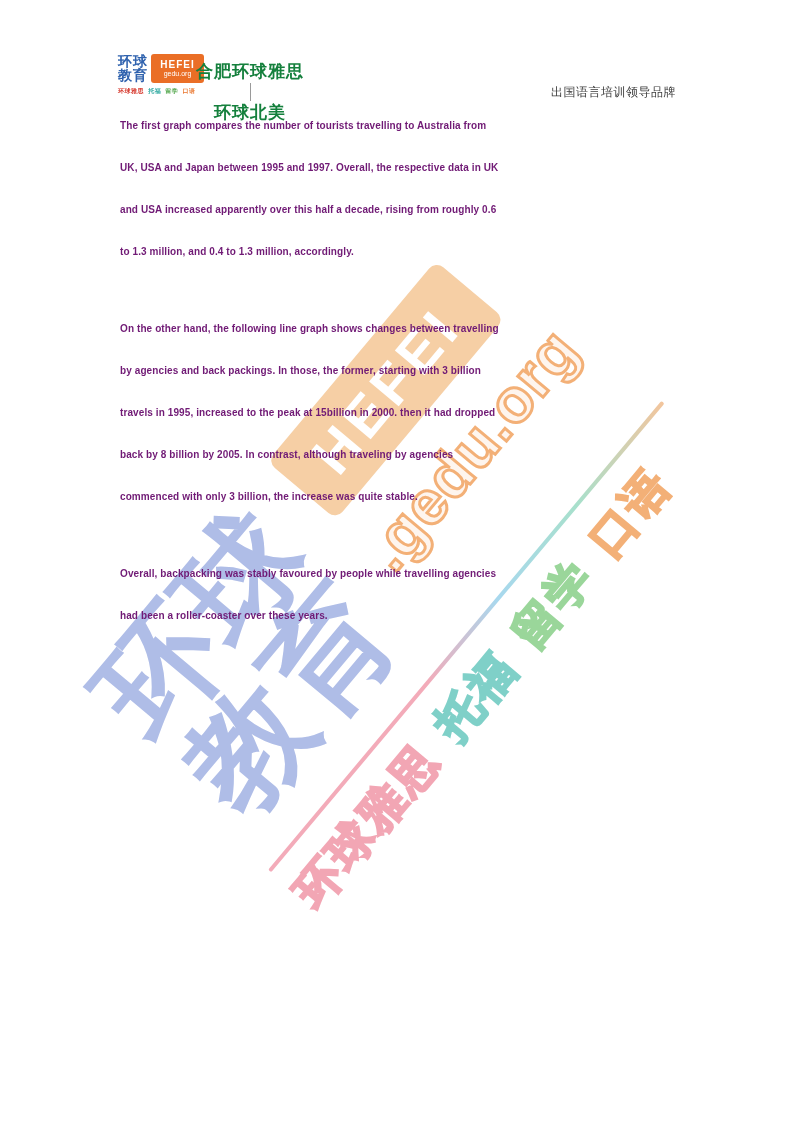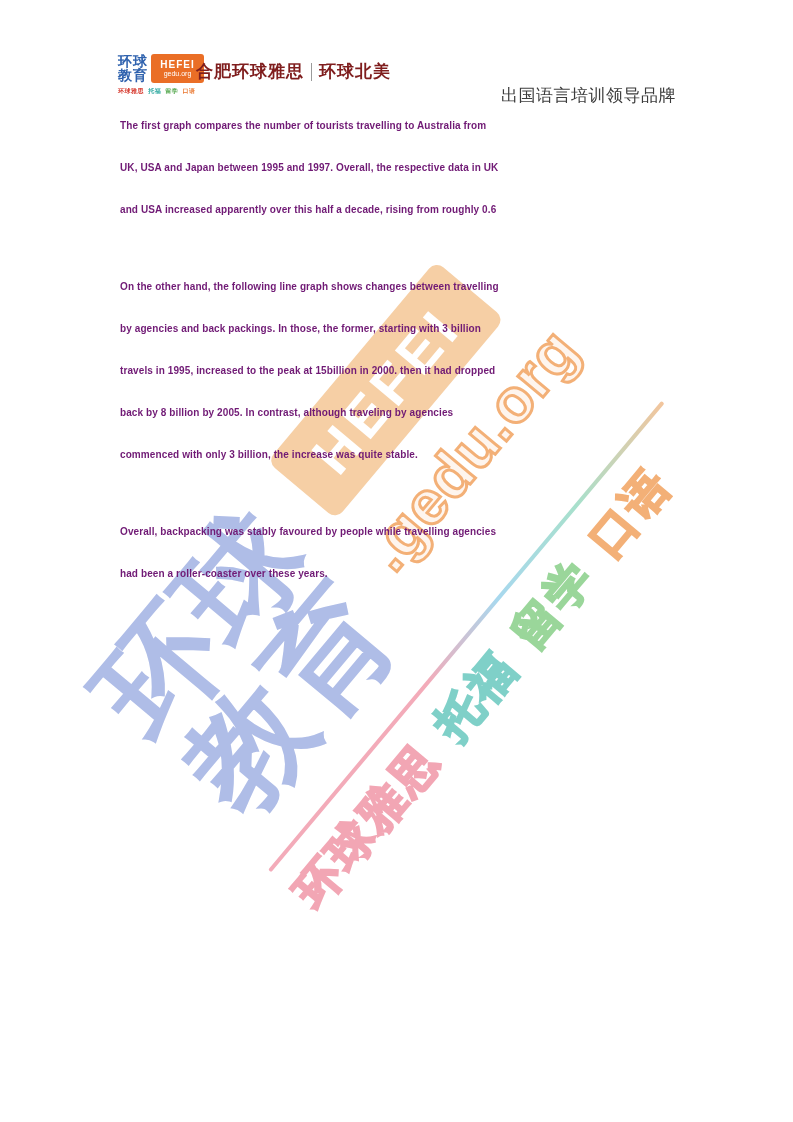--- a/index.html
+++ b/index.html
@@ -19,23 +19,23 @@
   .logo-cn { font-weight:700; color:#2f62ae; font-size:14px; line-height:14px; letter-spacing:1px; }
   .logo-box {
     margin-left:3px; width:53px; height:29px; background:#ea6e26; border-radius:3px;
     display:flex; flex-direction:column; align-items:center; justify-content:center; 
   }
   .logo-box .t1 { color:#fff; font-weight:700; font-size:10px; line-height:11px; letter-spacing:1px; }
   .logo-box .t2 { color:#fff; font-size:7px; line-height:8px; }
   .logo-tagline { position:absolute; left:118px; top:87px; font-size:6px; font-weight:700; white-space:nowrap; letter-spacing:0.5px; }
   .logo-tagline span { margin-right:2px; }
   .lt-1 { color:#d63a2f; } .lt-2 { color:#2aa79e; } .lt-3 { color:#55a84f; } .lt-4 { color:#e9752c; }
-  .brand { position:absolute; left:196px; top:60px; display:flex; align-items:center; color:#7f1d1d; font-weight:700; font-size:17px; letter-spacing:1px; }
+  .brand { position:absolute; left:196px; top:60px; display:flex; align-items:center; color:#15803d; font-weight:700; font-size:17px; letter-spacing:1px;flex-direction:column; }
   .brand .divider { width:1px; height:18px; background:#9a9a9a; margin:0 7px; }
-  .slogan { position:absolute; right:117px; top:84px; font-size:17px; color:#3c3c3c; letter-spacing:0.5px; }
+  .slogan { position:absolute; right:117px; top:84px; font-size:12px; color:#3c3c3c; letter-spacing:0.5px; }
 
   
   .watermark { position:absolute; left:70px; top:310px; width:660px; height:500px; transform:rotate(-50deg); z-index:0; }
   .wm-cn { position:absolute; left:30px; top:80px; font-size:120px; line-height:116px; letter-spacing:4px; color:#afbde7; font-weight:700; white-space:nowrap; }
   .wm-box { position:absolute; left:320px; top:85px; width:262px; height:90px; background:#f6cfa5; border-radius:10px;
     display:flex; align-items:center; justify-content:center; font-size:56px; letter-spacing:6px; color:#ffffff; font-weight:700; }
   .wm-gedu { position:absolute; left:315px; top:198px; font-size:62px; font-weight:700; letter-spacing:1px;
     -webkit-text-stroke:3px #f3b077; color:rgba(243,176,119,0.12); white-space:nowrap; }
   .wm-sep { position:absolute; left:8px; top:348px; width:612px; height:4px; border-radius:2px;
     background:linear-gradient(90deg,#f3abb9 0%,#f3abb9 40%,#a8d8ee 58%,#a8e0cc 78%,#f3c59d 100%); }
@@ -96,20 +96,21 @@
       <span>环球北美</span>
     </div>
     <div class="slogan">出国语言培训领导品牌</div>
   </div>
 
   <div class="content">
     <p>
       <span class="line">The first graph compares the number of tourists travelling to Australia from</span><br>
       <span class="line">UK, USA and Japan between 1995 and 1997. Overall, the respective data in UK</span><br>
       <span class="line">and USA increased apparently over this half a decade, rising from roughly 0.6</span><br>
+      <span class="line">to 1.3 million, and 0.4 to 1.3 million, accordingly.</span>
     </p>
     <p>
       <span class="line">On the other hand, the following line graph shows changes between travelling</span><br>
       <span class="line">by agencies and back packings. In those, the former, starting with 3 billion</span><br>
       <span class="line">travels in 1995, increased to the peak at 15billion in 2000. then it had dropped</span><br>
       <span class="line">back by 8 billion by 2005. In contrast, although traveling by agencies</span><br>
       <span class="line">commenced with only 3 billion, the increase was quite stable.</span>
     </p>
     <p>
       <span class="line">Overall, backpacking was stably favoured by people while travelling agencies</span><br>

